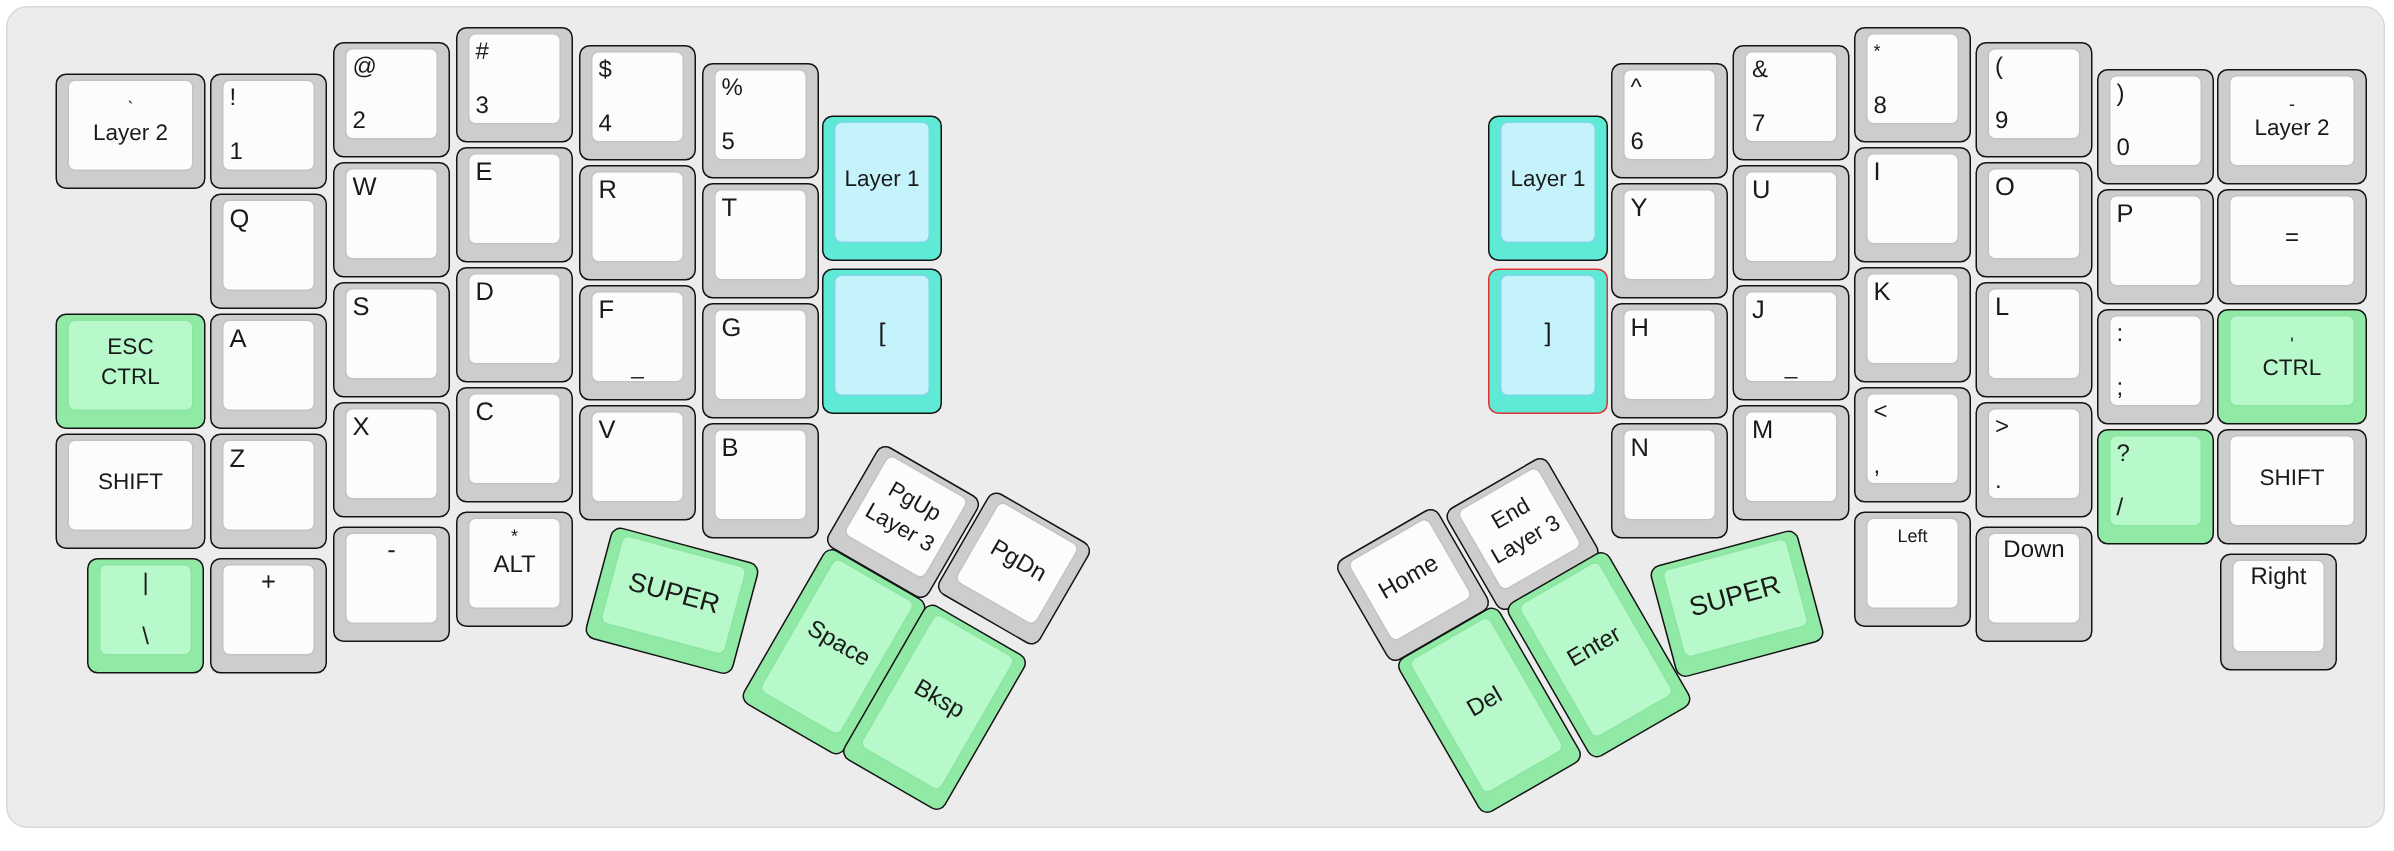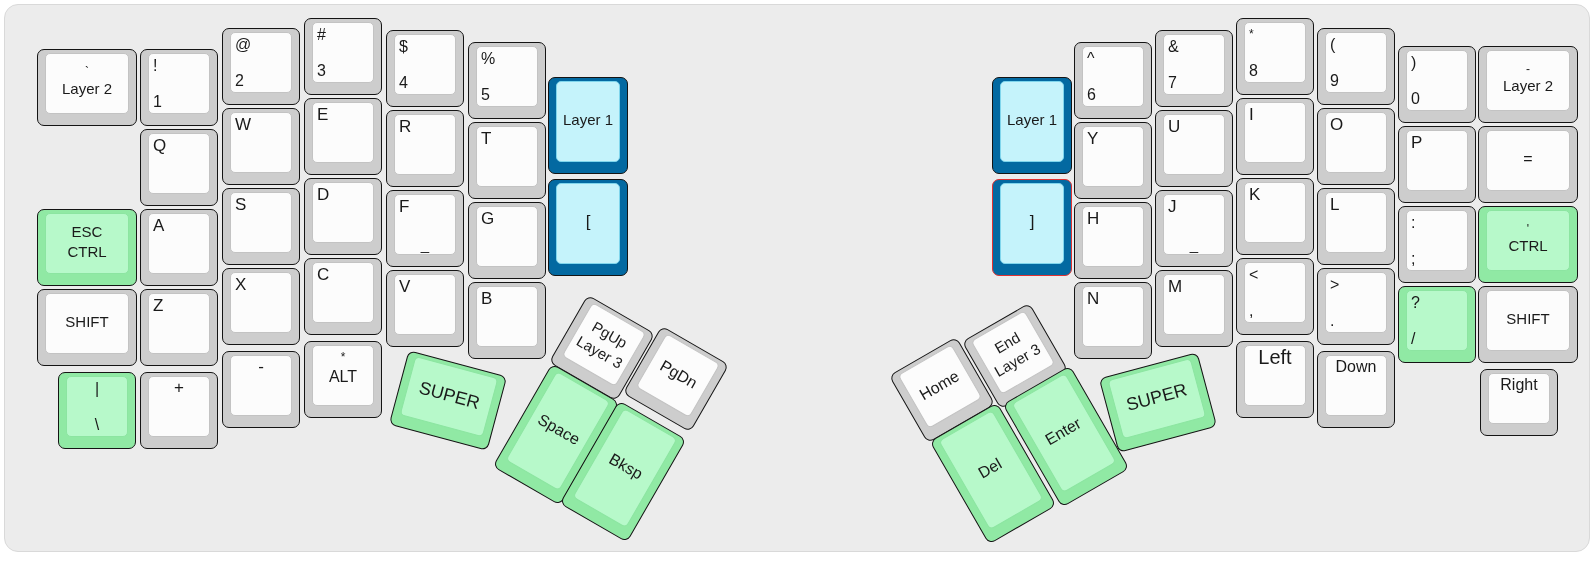--- a/index.html
+++ b/index.html
@@ -20,21 +20,21 @@
     border:1.5px solid #141414;border-radius:7px;
   }
   .key .cap{
     position:absolute;left:7px;right:7px;top:3px;bottom:11px;
     border-radius:5px;box-sizing:border-box;
   }
   .gray{background:#cdcdcd;}
   .gray .cap{background:#fcfcfc;border:1px solid #c3c3c3;}
   .green{background:#90e9a4;}
   .green .cap{background:#b7f9ca;border:1px solid #8ce5a1;}
-  .blue{background:#0369a1;}
+  .blue{background:#5eead4;}
   .blue .cap{background:#c5f3fb;border:1px solid #7fd5ec;}
   .red-border{border-color:#e03131;}
   .legend{
     position:absolute;inset:0;color:#1a1a1a;font-size:17px;
     white-space:pre;pointer-events:none;
   }
   .legend.tl{padding:1px 0 0 4px;}
   .legend.tl .line{height:36px;line-height:21px;}
   .legend.cs{padding-top:1px;text-align:center;}
   .legend.cs .line{height:36px;line-height:21px;}
@@ -292,21 +292,21 @@
         <div class="legend tl"><div class="line">K</div></div>
       </div>
     </div>
     <div class="key gray" style="left: 1236px; top: 258px; width: 78px; height: 77px;">
       <div class="cap">
         <div class="legend tl" style="font-size: 16px;"><div class="line">&lt;</div><div class="line">,</div></div>
       </div>
     </div>
     <div class="key gray" style="left: 1236px; top: 341px; width: 78px; height: 77px;">
       <div class="cap">
-        <div class="legend tc" style="font-size: 20px;"><div class="line">Left</div></div>
+        <div class="legend tc" style="font-size: 12px;"><div class="line">Left</div></div>
       </div>
     </div>
     <div class="key gray" style="left: 1317px; top: 28px; width: 78px; height: 77px;">
       <div class="cap">
         <div class="legend tl" style="font-size: 16px;"><div class="line">(</div><div class="line">9</div></div>
       </div>
     </div>
     <div class="key gray" style="left: 1317px; top: 108px; width: 78px; height: 77px;">
       <div class="cap">
         <div class="legend tl"><div class="line">O</div></div>
@@ -360,21 +360,21 @@
     <div class="key green" style="left: 1478px; top: 206px; width: 100px; height: 77px;">
       <div class="cap">
         <div class="legend c"><div class="line small">'</div><div class="line">CTRL</div></div>
       </div>
     </div>
     <div class="key gray" style="left: 1478px; top: 286px; width: 100px; height: 77px;">
       <div class="cap">
         <div class="legend c"><div class="line">SHIFT</div></div>
       </div>
     </div>
-    <div class="key gray" style="left: 1480px; top: 369px; width: 78px; height: 67px;">
+    <div class="key gray" style="left: 1480px; top: 369px; width: 78px; height: 78px;">
       <div class="cap">
         <div class="legend tc" style="font-size: 16px;"><div class="line">Right</div></div>
       </div>
     </div>
     <div class="key gray" style="transform: rotate(-30deg); left: 903px; top: 351px; width: 78px; height: 78px;">
       <div class="cap">
         <div class="legend c" style="font-size: 16px;"><div class="line">Home</div></div>
       </div>
     </div>
     <div class="key gray" style="transform: rotate(-30deg); left: 976px; top: 317px; width: 78px; height: 78px;">

